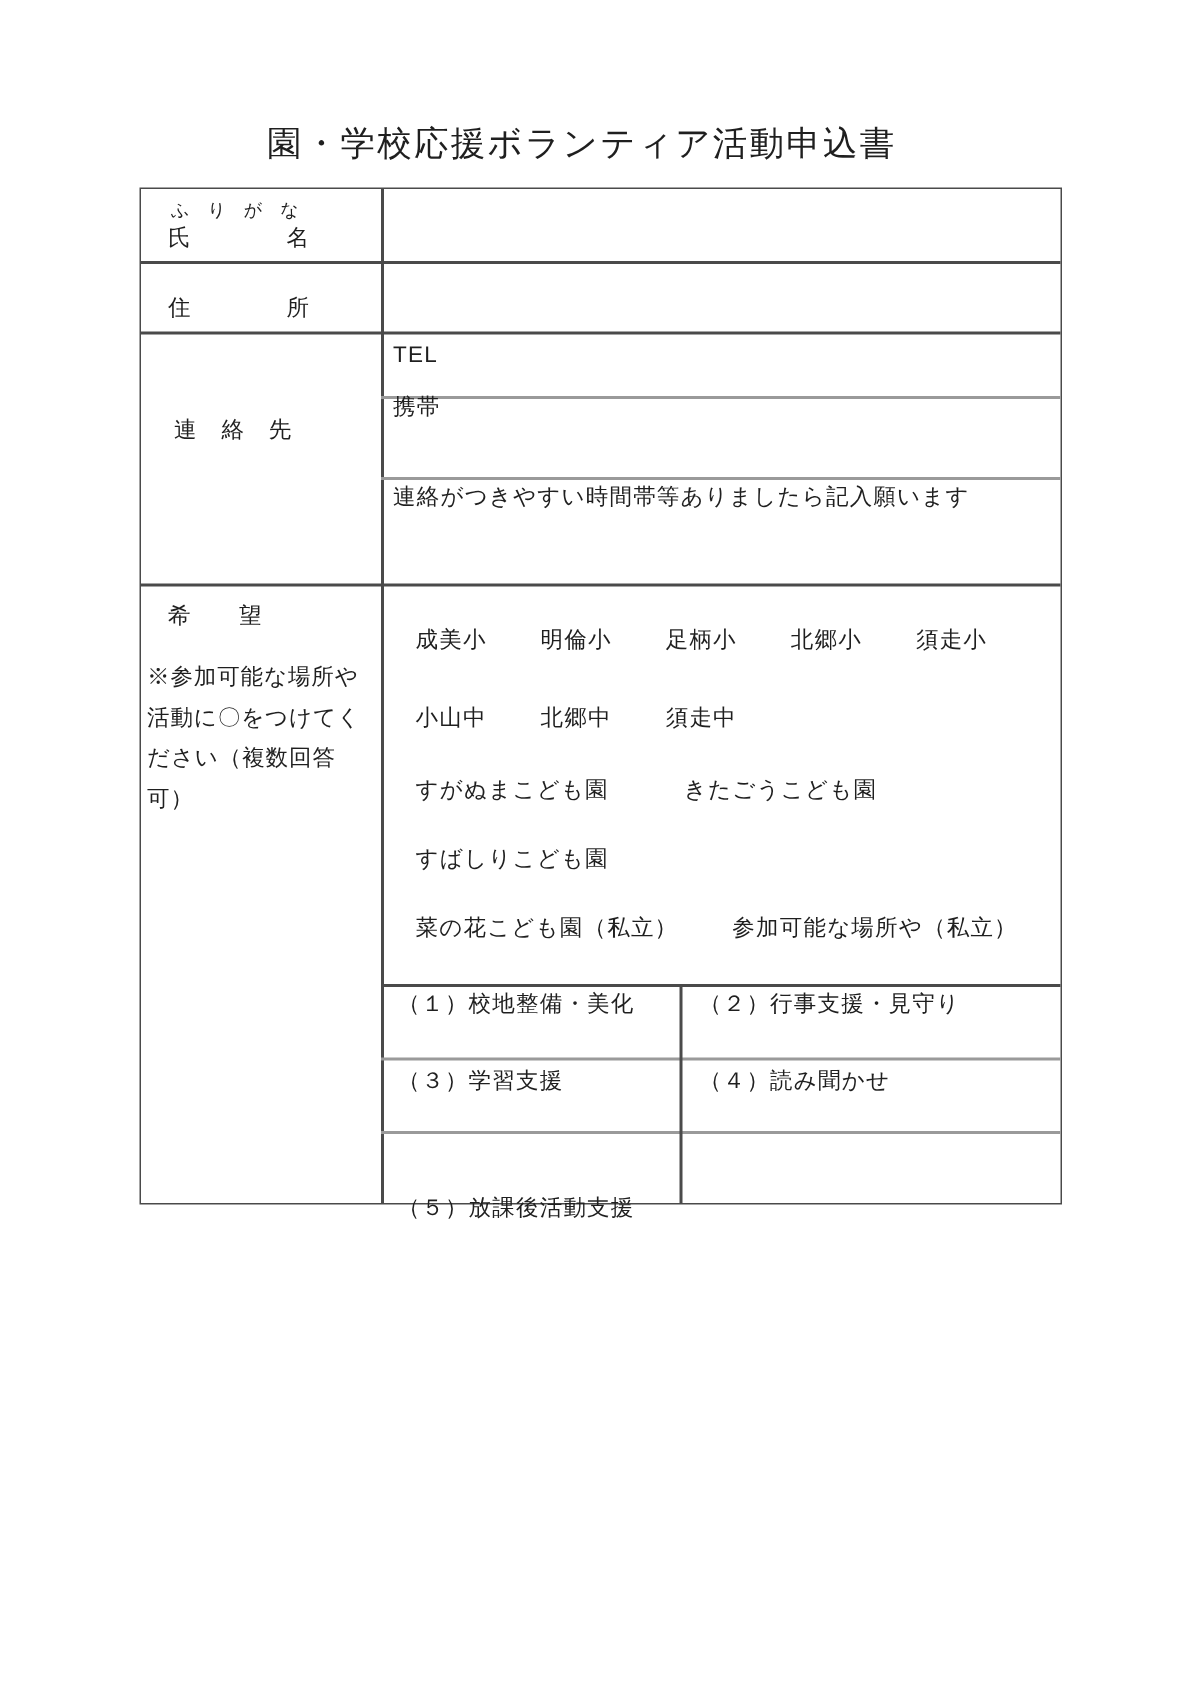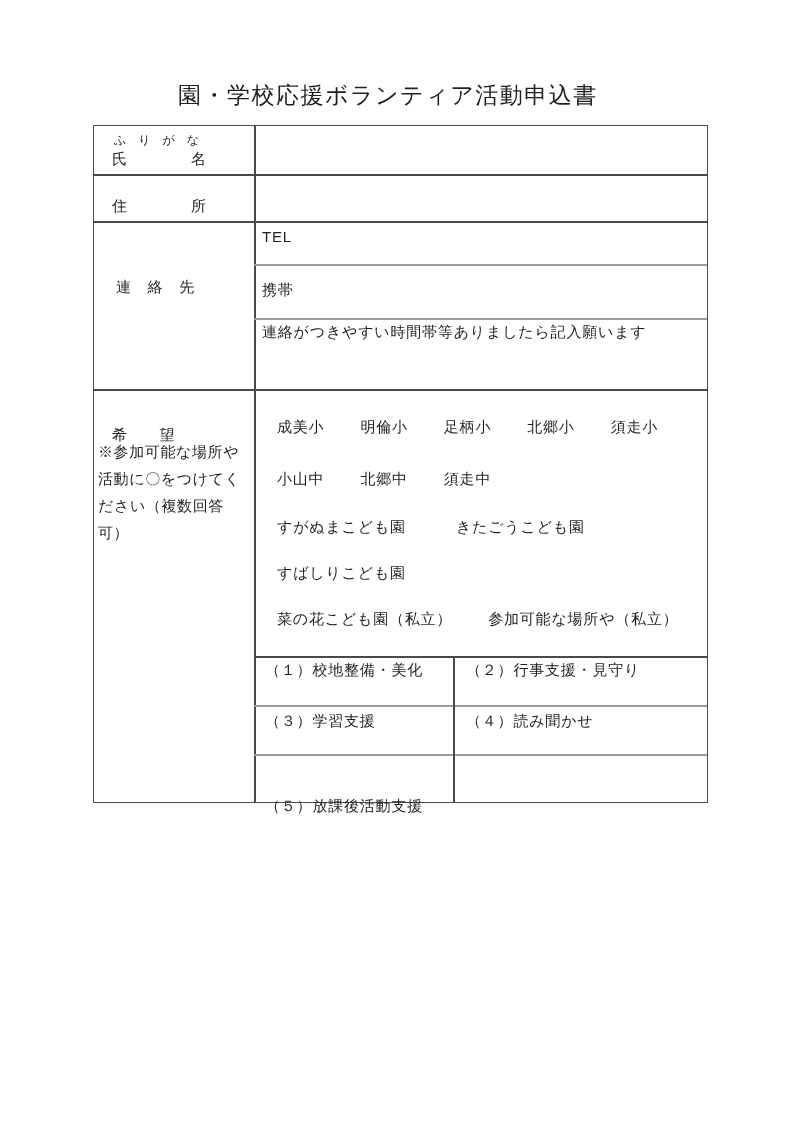--- a/index.html
+++ b/index.html
@@ -88,32 +88,32 @@
     <div class="line hline sub" style="left:160px;top:192px;width:453px;"></div>
     <div class="line hline" style="left:160px;top:530px;width:453px;"></div>
     <div class="line hline sub" style="left:160px;top:579px;width:453px;"></div>
     <div class="line hline sub" style="left:160px;top:628px;width:453px;"></div>
     <div class="line vline" style="left:359px;top:530px;height:146px;"></div>
 
     <div class="lbl small" style="left:20px;top:8px;">ふりがな</div>
     <div class="lbl" style="left:18px;top:25px;">氏　　　　名</div>
     <div class="lbl" style="left:18px;top:72px;">住　　　　所</div>
     <div class="lbl" style="left:22px;top:153px;">連　絡　先</div>
-    <div class="lbl" style="left:18px;top:301px;">希　　望</div>
+    <div class="lbl" style="left:18px;top:277px;">希　　望</div>
     <div class="note" style="left:4px;top:312px;width:155px;">※参加可能な場所や
 活動に〇をつけてく
 ださい（複数回答可）</div>
 
     <div class="cell" style="left:160px;top:0;width:453px;height:48px;"></div>
     <div class="cell" style="left:160px;top:48px;width:453px;height:47px;"></div>
 
     <div class="cell" style="left:160px;top:95px;width:453px;height:43px;padding:8px 0 0 8px;">
       <span class="cell-lbl">TEL</span>
     </div>
-    <div class="cell" style="left:160px;top:138px;width:453px;height:54px;padding:18px 0 0 8px;">
+    <div class="cell" style="left:160px;top:138px;width:453px;height:54px;padding:0 0 0 8px;">
       <span class="cell-lbl">携帯</span>
     </div>
     <div class="cell" style="left:160px;top:192px;width:453px;height:71px;padding:6px 0 0 8px;">
       <span class="cell-lbl">連絡がつきやすい時間帯等ありましたら記入願います</span>
     </div>
 
     <div class="opt-line gap36" style="left:183px;top:293px;">
       <span>成美小</span>
       <span>明倫小</span>
       <span>足柄小</span>

